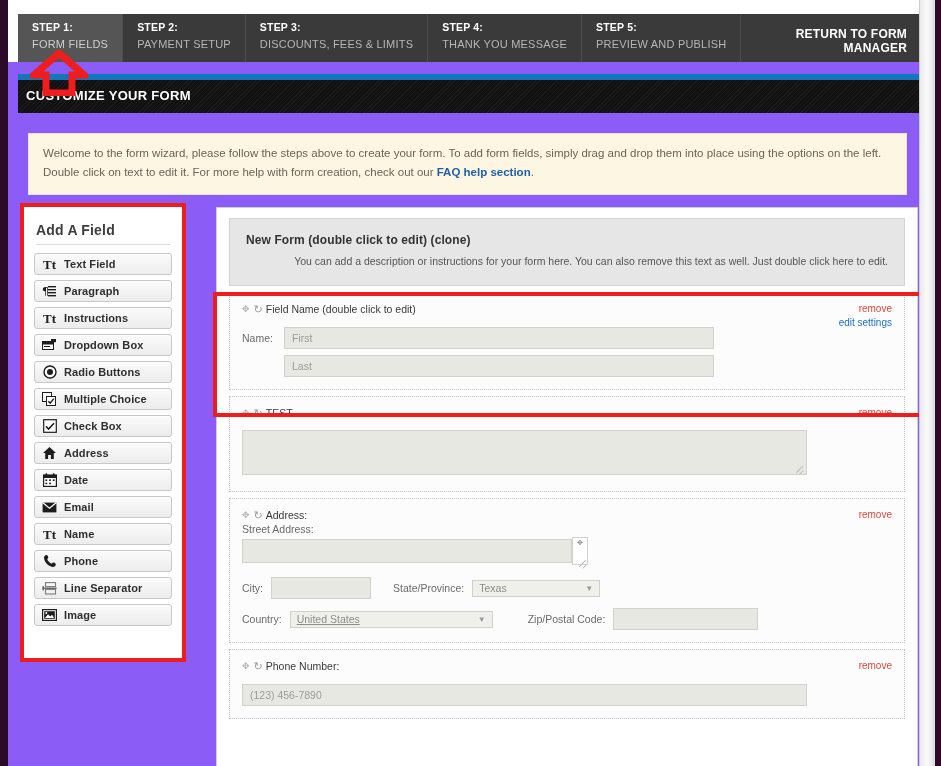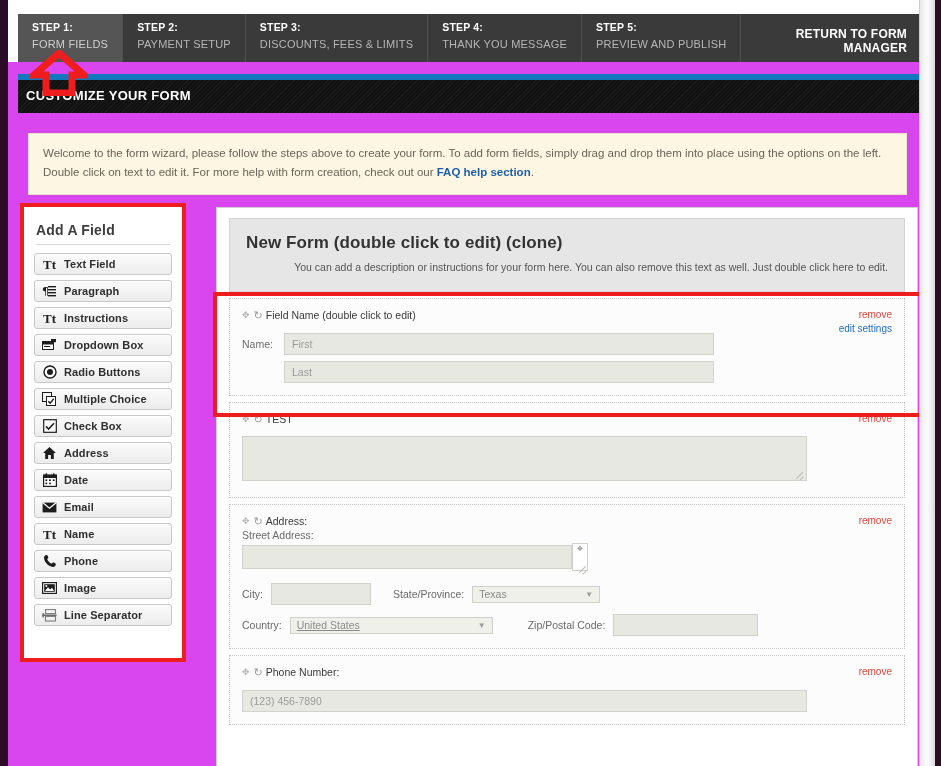--- a/index.html
+++ b/index.html
@@ -28,21 +28,21 @@
     background: #2b0b28;
   }
   .scroll-track {
     position: absolute; right: 6px; top: 0; width: 16px; height: 766px;
     background: linear-gradient(to right,#e9e9e9,#fbfbfb 45%,#f0f0f0 70%,#d8d8d8);
     border-left: 1px solid #cdcdcd;
   }
 
   .content {
     position: absolute; left: 8px; top: 0; right: 22px; bottom: 0;
-    background: #d946ef;
+    background: #8b5cf6;
     overflow: hidden;
   }
 
   
   .topbar {
     position: absolute; left: 0; top: 0; width: 911px; height: 62px;
     background: #ffffff;
   }
   .stepnav {
     position: absolute; left: 10px; top: 14px; right: 0; height: 48px;
@@ -196,21 +196,21 @@
   }
   .form-inner { padding: 10px 12px 0 12px; }
 
   .form-head {
     background: #e6e6e6;
     border: 1px solid #d3d3d3;
     padding: 14px 16px 16px 16px;
   }
   .form-head h3 {
     margin: 0 0 7px 0;
-    font-size: 17px;
+    font-size: 12px;
     font-weight: bold;
     color: #333333;
     letter-spacing: .1px;
   }
   .form-head p {
     margin: 0;
     font-size: 10.5px;
     color: #555555;
     line-height: 15px;
     text-align: right;
@@ -516,40 +516,40 @@
         <span class="ficon">
           <svg width="14" height="14" viewBox="0 0 14 14">
               <path d="M3.3 1 C4.6 1 5 2.2 5.3 3.2 C5.6 4.1 4.5 4.6 4.3 5.2 C4.1 6.2 7.6 9.7 8.6 9.5 C9.2 9.3 9.7 8.2 10.6 8.5 C11.6 8.8 12.8 9.2 12.8 10.5 C12.8 12 11.4 13 10.2 13 C6 13 1 8 1 3.8 C1 2.5 2 1 3.3 1 Z" fill="#1d1d1d"></path>
             </svg>
         </span>
         <span class="flabel">Phone</span>
       </div>
 
       <div class="field-btn">
         <span class="ficon">
+          <svg width="15" height="13" viewBox="0 0 15 13">
+              <rect x="3.5" y="0.6" width="10" height="4" fill="none" stroke="#7d7d7d" stroke-width="1.1"></rect>
+              <rect x="3.5" y="7.4" width="10" height="4.6" fill="none" stroke="#7d7d7d" stroke-width="1.1"></rect>
+              <rect x="0.4" y="5.5" width="14.2" height="1.5" fill="#6d6d6d"></rect>
+              <rect x="0.4" y="4.2" width="1.6" height="4.2" fill="#6d6d6d"></rect>
+            </svg>
+        </span>
+        <span class="flabel">Line Separator</span>
+      </div>
+
+      <div class="field-btn">
+        <span class="ficon">
           <svg width="15" height="12" viewBox="0 0 15 12">
               <rect x="0.6" y="0.6" width="13.8" height="10.8" fill="#fff" stroke="#1d1d1d" stroke-width="1.2"></rect>
               <rect x="2.2" y="2.2" width="10.6" height="7.6" fill="#1d1d1d"></rect>
               <path d="M3 9 L6 5.2 L8.2 7.4 L10 5.8 L12 9 Z" fill="#ffffff"></path>
               <circle cx="4.3" cy="4" r="1" fill="#ffffff"></circle>
             </svg>
         </span>
         <span class="flabel">Image</span>
-      </div>
-
-      <div class="field-btn">
-        <span class="ficon">
-          <svg width="15" height="13" viewBox="0 0 15 13">
-              <rect x="3.5" y="0.6" width="10" height="4" fill="none" stroke="#7d7d7d" stroke-width="1.1"></rect>
-              <rect x="3.5" y="7.4" width="10" height="4.6" fill="none" stroke="#7d7d7d" stroke-width="1.1"></rect>
-              <rect x="0.4" y="5.5" width="14.2" height="1.5" fill="#6d6d6d"></rect>
-              <rect x="0.4" y="4.2" width="1.6" height="4.2" fill="#6d6d6d"></rect>
-            </svg>
-        </span>
-        <span class="flabel">Line Separator</span>
       </div>
 
     </div>
 
     <div class="mainpanel">
       <div class="form-inner">
 
         <div class="form-head">
           <h3>New Form (double click to edit) (clone)</h3>
           <p>You can add a description or instructions for your form here. You can also remove this text as well. Just double click here to edit.</p>

